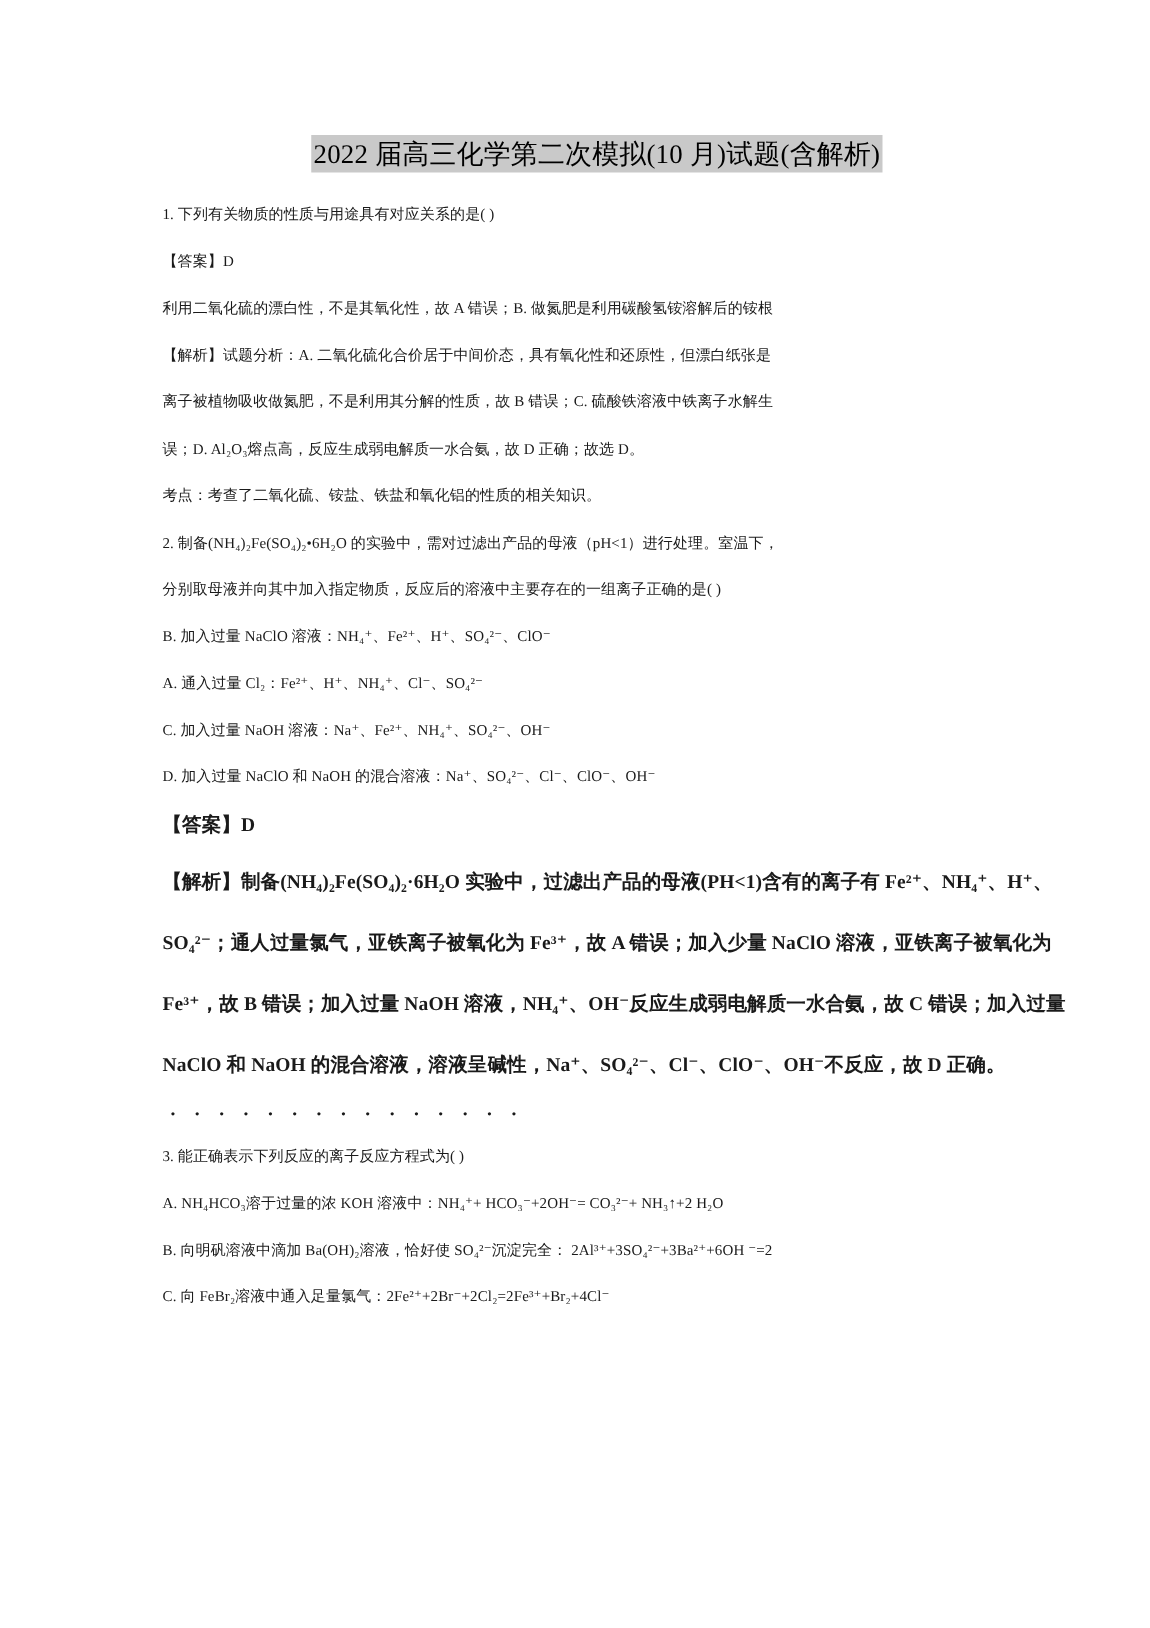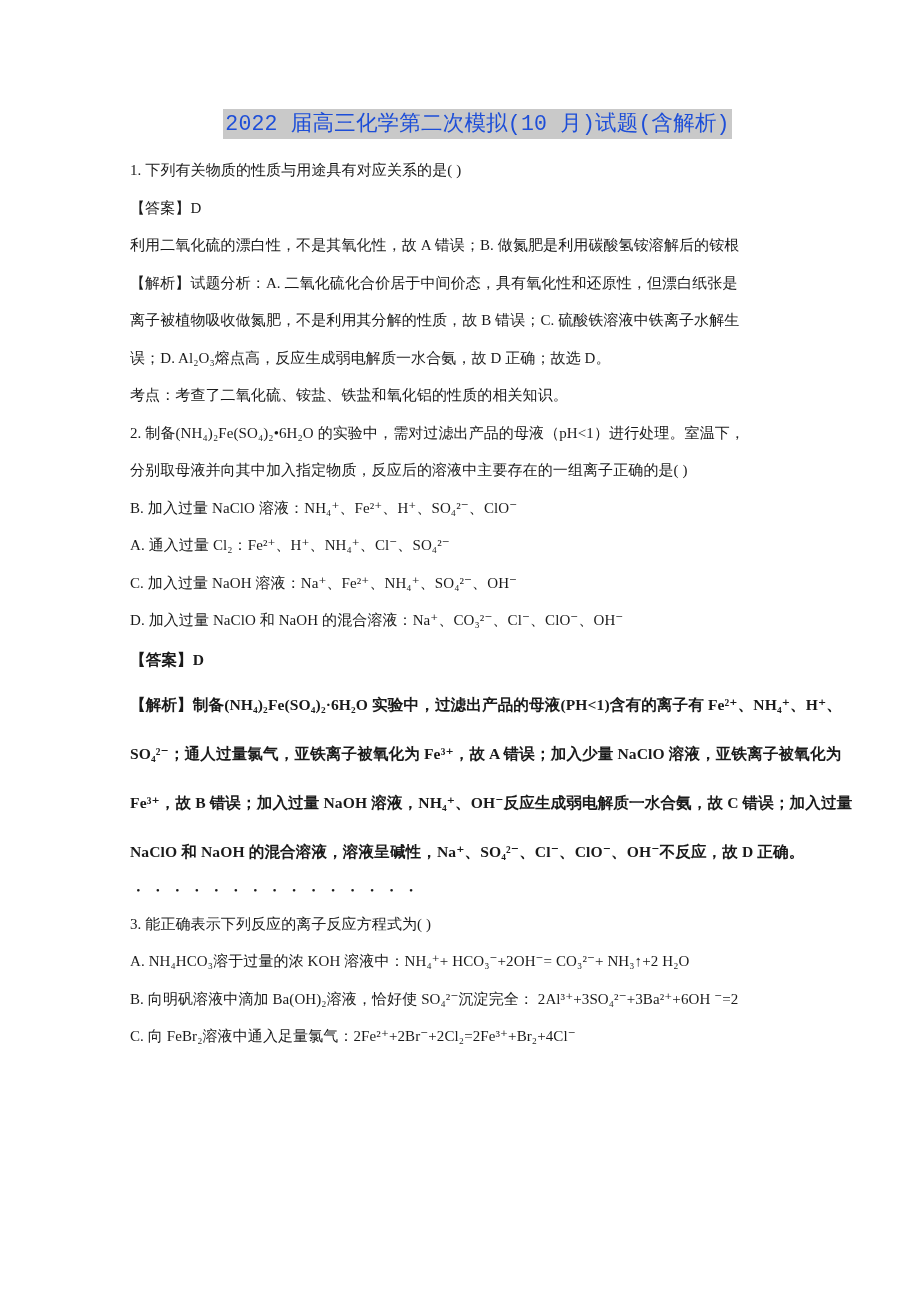--- a/index.html
+++ b/index.html
@@ -27,31 +27,31 @@
   
   .doc-title {
     text-align: center;
     margin: 0 0 10px 0;
     line-height: 34px;
     font-weight: normal;
   }
   .doc-title .hl {
     display: inline;
     background: #c9c9c9;
-    color: #1d4ed8;
+    color: #000000;
     font-size: 21.5px;
-    font-family: Liberation Mono, monospace;
+    font-family: Liberation Serif, serif;
     letter-spacing: 0.2px;
     padding: 3px 2px;
     line-height: 30px;
   }
 
   
   .line {
-    font-size: 15px;
+    font-size: 12px;
     line-height: 37.5px;
     white-space: nowrap;
     letter-spacing: 0.1px;
   }
 
   .q-num { }
   .opt { }
 
   
   .bold-block .line {
@@ -89,21 +89,21 @@
     <div class="line">误；D. Al₂O₃熔点高，反应生成弱电解质一水合氨，故 D 正确；故选 D。</div>
     <div class="line">考点：考查了二氧化硫、铵盐、铁盐和氧化铝的性质的相关知识。</div>
   </div>
 
   <div>
     <div class="line">2. 制备(NH₄)₂Fe(SO₄)₂•6H₂O 的实验中，需对过滤出产品的母液（pH&lt;1）进行处理。室温下，</div>
     <div class="line">分别取母液并向其中加入指定物质，反应后的溶液中主要存在的一组离子正确的是(            )</div>
     <div class="line opt">B. 加入过量 NaClO 溶液：NH₄⁺、Fe²⁺、H⁺、SO₄²⁻、ClO⁻</div>
     <div class="line opt">A. 通入过量 Cl₂：Fe²⁺、H⁺、NH₄⁺、Cl⁻、SO₄²⁻</div>
     <div class="line opt">C. 加入过量 NaOH 溶液：Na⁺、Fe²⁺、NH₄⁺、SO₄²⁻、OH⁻</div>
-    <div class="line opt">D. 加入过量 NaClO 和 NaOH 的混合溶液：Na⁺、CO₃²⁻、Cl⁻、ClO⁻、OH⁻</div>
+    <div class="line opt">D. 加入过量 NaClO 和 NaOH 的混合溶液：Na⁺、SO₄²⁻、Cl⁻、ClO⁻、OH⁻</div>
 
     <div class="bold-block">
       <div class="line first">【答案】D</div>
       <div class="line">【解析】制备(NH₄)₂Fe(SO₄)₂·6H₂O 实验中，过滤出产品的母液(PH&lt;1)含有的离子有 Fe²⁺、NH₄⁺、H⁺、</div>
       <div class="line">SO₄²⁻；通人过量氯气，亚铁离子被氧化为 Fe³⁺，故 A 错误；加入少量 NaClO 溶液，亚铁离子被氧化为</div>
       <div class="line">Fe³⁺，故 B 错误；加入过量 NaOH 溶液，NH₄⁺、OH⁻反应生成弱电解质一水合氨，故 C 错误；加入过量</div>
       <div class="line">NaClO 和 NaOH 的混合溶液，溶液呈碱性，Na⁺、SO₄²⁻、Cl⁻、ClO⁻、OH⁻不反应，故 D 正确。</div>
     </div>
 
     <div class="dots">・・・・・・・・・・・・・・・</div>

